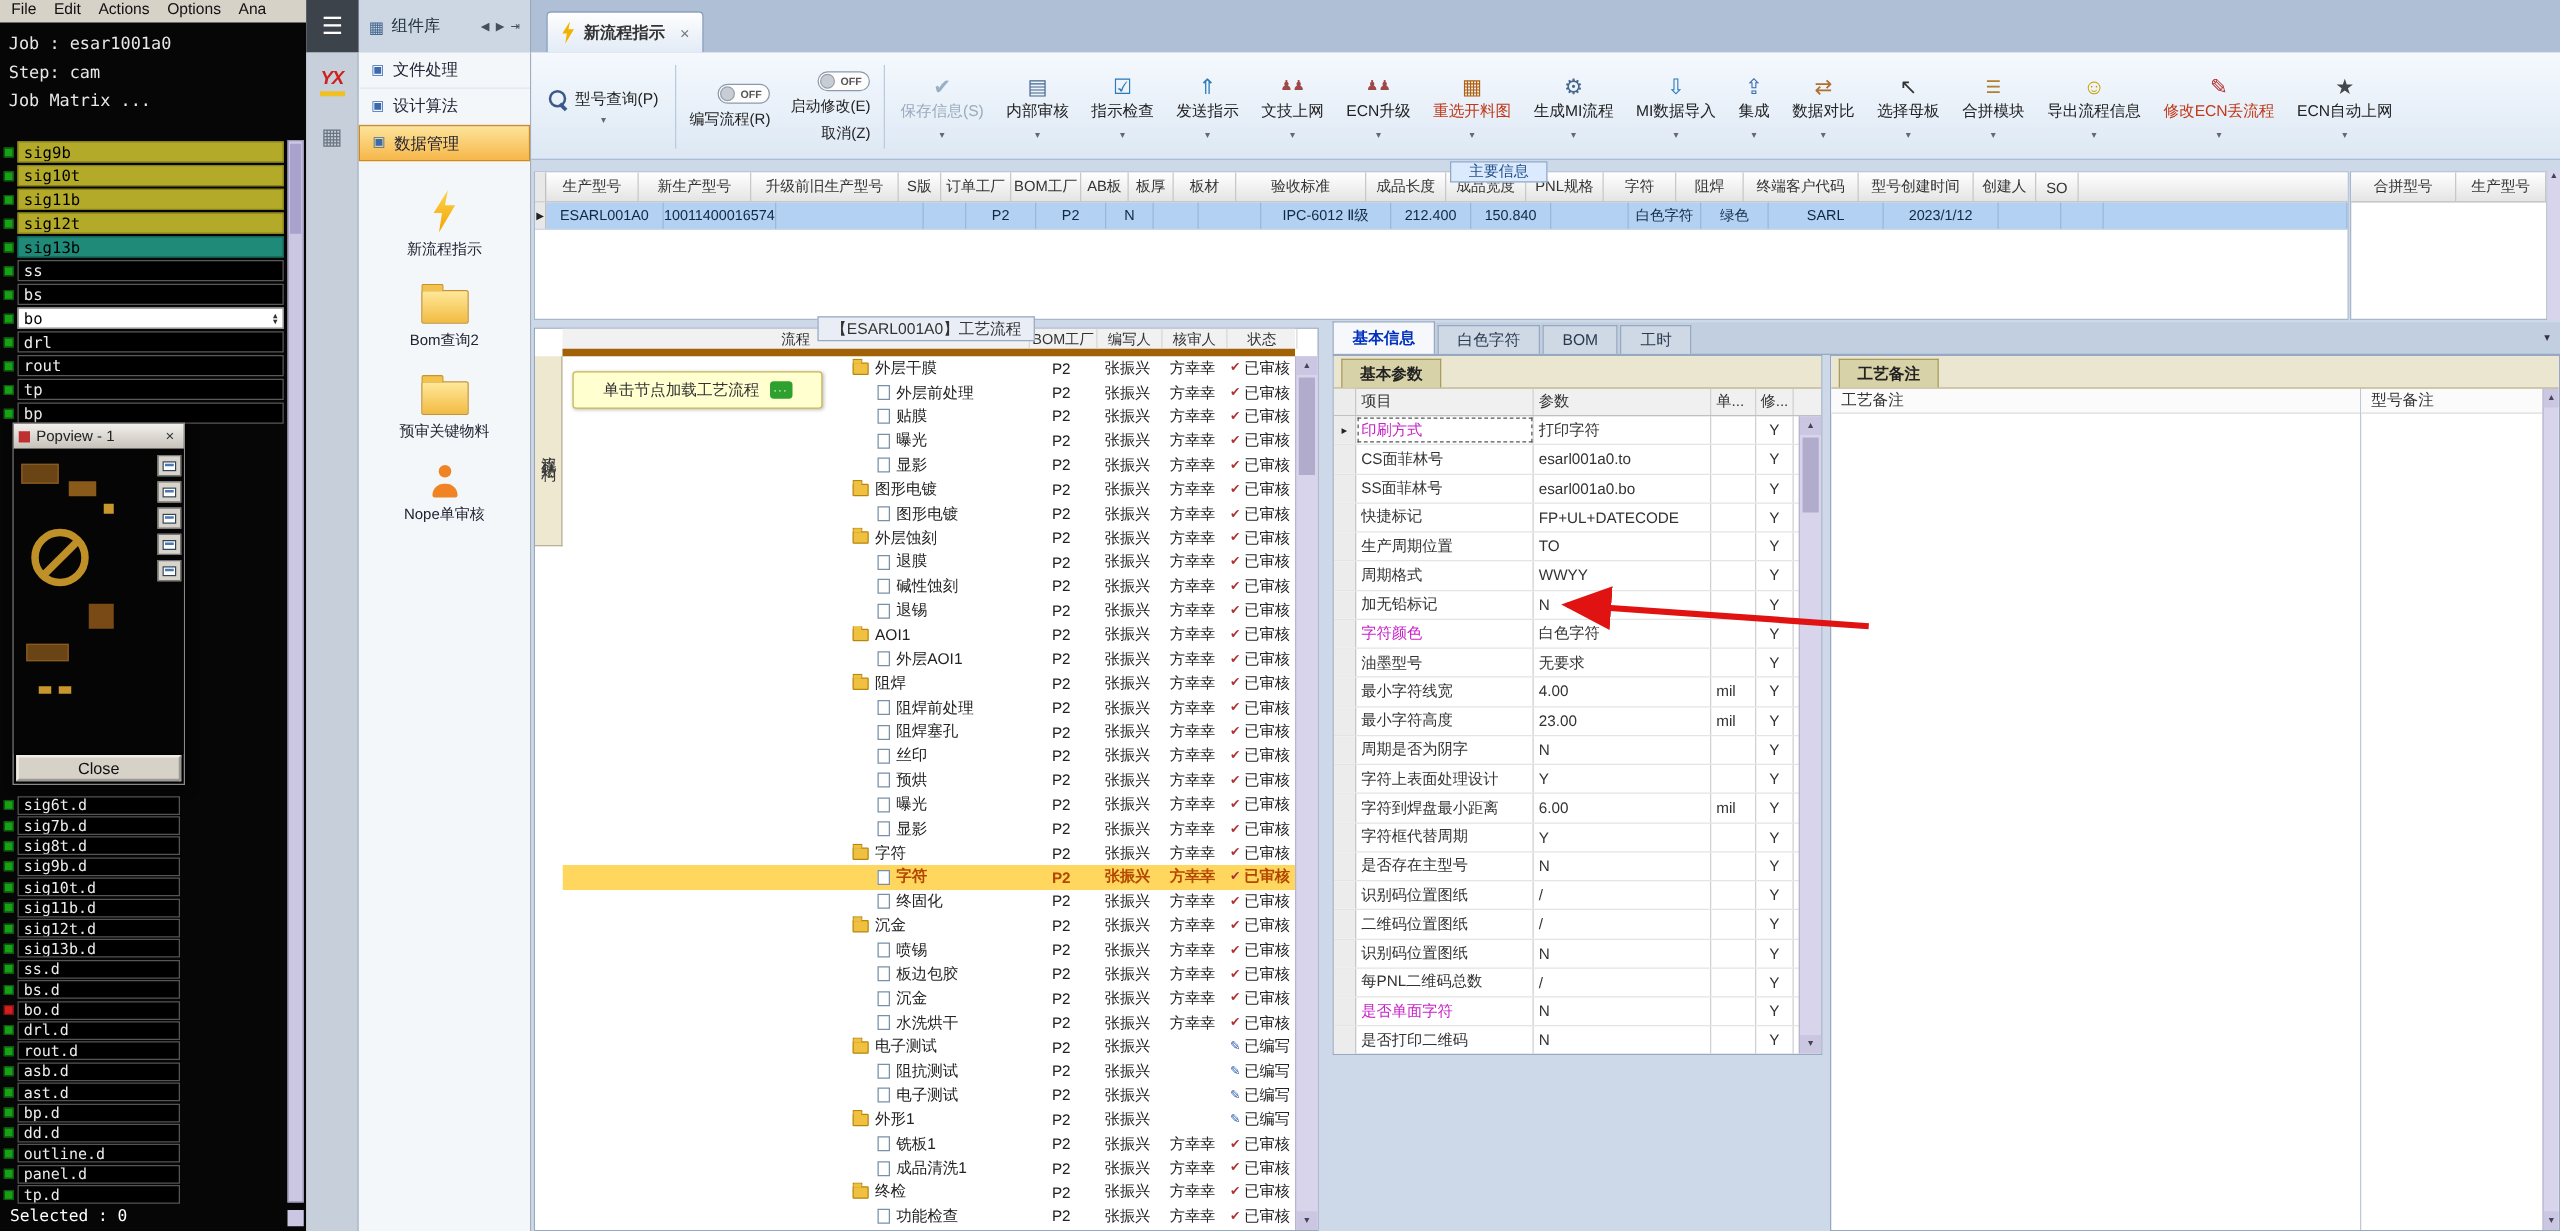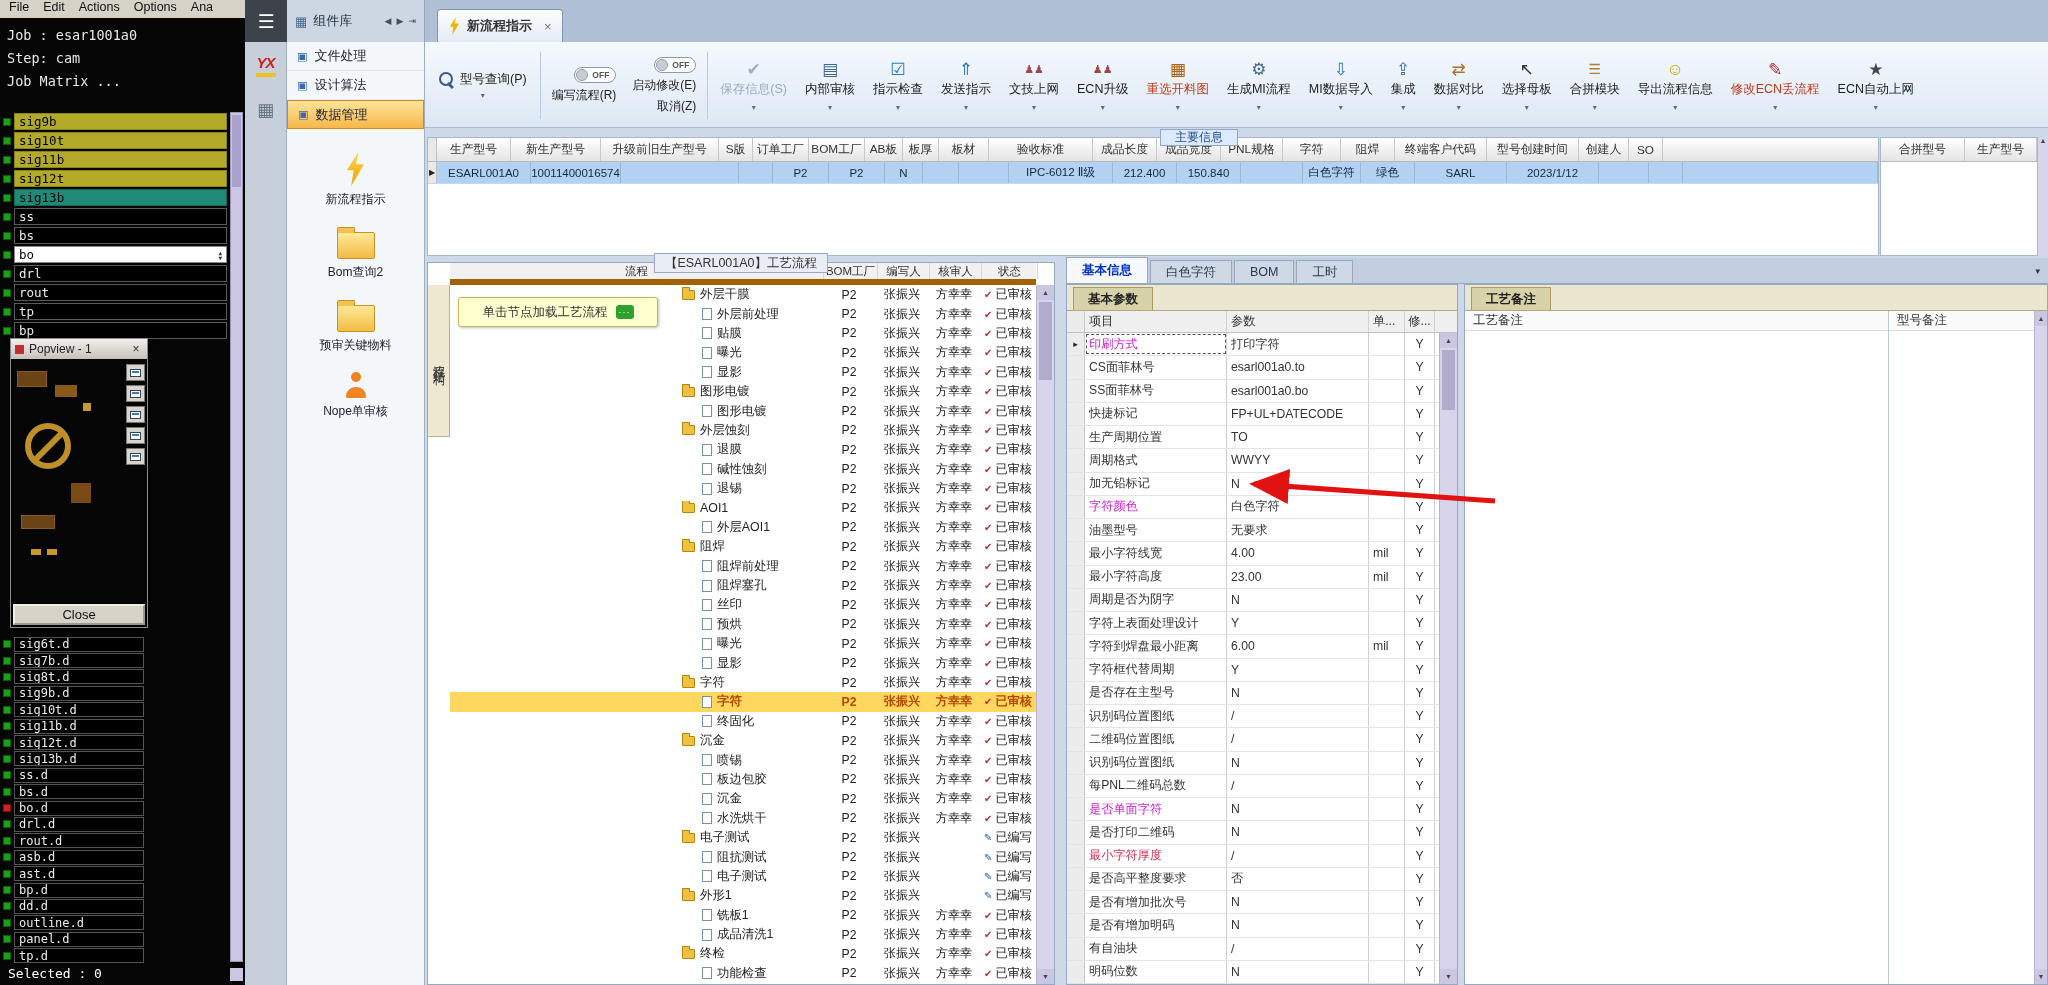--- a/index.html
+++ b/index.html
@@ -124,21 +124,21 @@
 .vscroll{position:absolute;display:flex;flex-direction:column;background:#d8d4ec;border-left:1px solid #b8b4d0}
 .sc-btn{height:15px;background:#cbc7e2;display:flex;align-items:center;justify-content:center;font-size:7px;color:#445;flex:none}
 .sc-thumb{margin:2px;height:78px;background:#b2accc;flex:none}
 .sc-fill{flex:1}
 
 
 .ptabs{position:absolute;left:1066px;top:258px;width:982px;height:26px;background:#c2cfe0;display:flex;align-items:flex-end;border-bottom:1px solid #98a8c0}
 .ptab{height:23px;padding:0 15px;display:flex;align-items:center;font-size:12.5px;color:#2a3a4e;background:#cfd9e6;border:1px solid #98a8c0;border-bottom:none;margin-right:2px;white-space:nowrap}
 .ptab.active{background:#f6f8fb;color:#0030c0;font-weight:bold;height:26px}
 .ptab-caret{margin-left:auto;margin-right:8px;font-size:9px;color:#334;align-self:center}
-.props{position:absolute;left:1066px;top:284px;width:392px;height:701px;background:#fff;border:1px solid #98a8c0;overflow:hidden}
+.props{position:absolute;left:1066px;top:284px;width:392px;height:560px;background:#fff;border:1px solid #98a8c0;overflow:hidden}
 .subbar{height:26px;background:#eae6cf;border-bottom:1px solid #b0a880;display:flex;align-items:flex-end;padding-left:6px}
 .subtab{height:23px;padding:0 14px;background:#d8d2a8;border:1px solid #a89c60;border-bottom:none;display:flex;align-items:center;font-weight:bold;font-size:12.5px;color:#222;white-space:nowrap}
 .phead{display:flex;height:22px;background:#f0f0f0;border-bottom:1px solid #c0c0c0}
 .pcell{border-right:1px solid #d0d0d0;font-size:12.2px;display:flex;align-items:center;padding:0 4px;color:#333;overflow:hidden;white-space:nowrap;flex:none}
 .prow{display:flex;height:23.25px;border-bottom:1px solid #e4e4e4}
 .pgut{width:18px;background:#ececec;border-right:1px solid #c8c8c8;display:flex;align-items:center;justify-content:center;font-size:9px;color:#222;flex:none}
 .w-item{width:142px}.w-val{width:142px}.w-unit{width:36px}.w-mod{width:30px;justify-content:center}
 .mag{color:#c820c8}.redt{color:#d03050}
 .selcell{outline:1px dashed #555;outline-offset:-2px}
 

